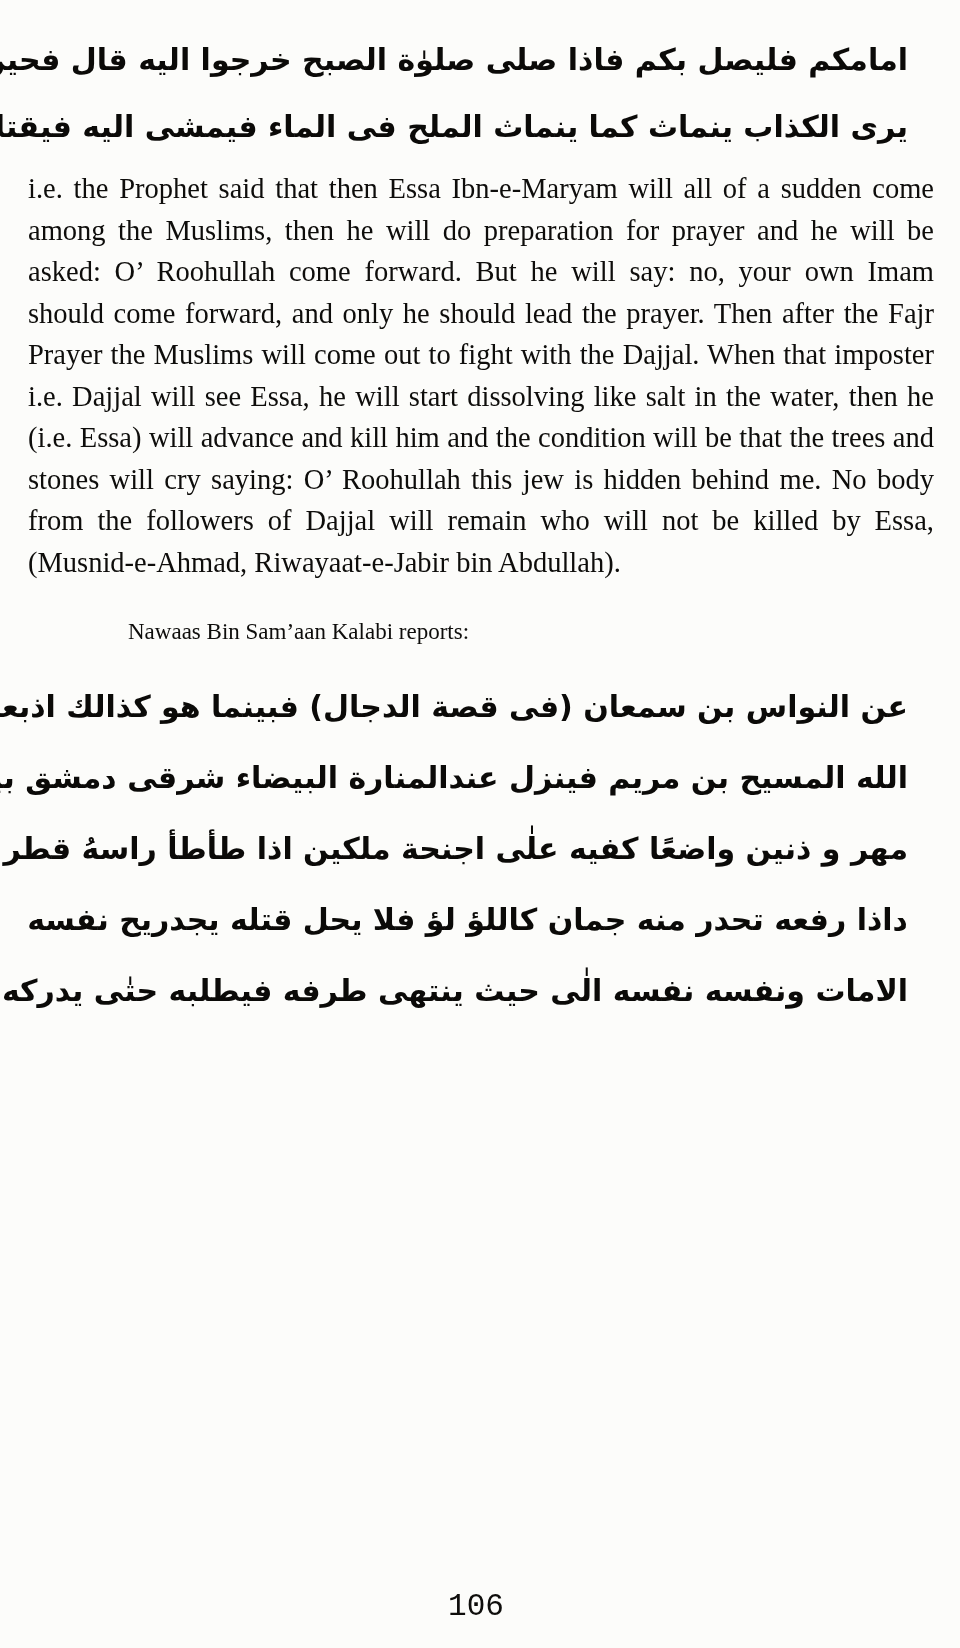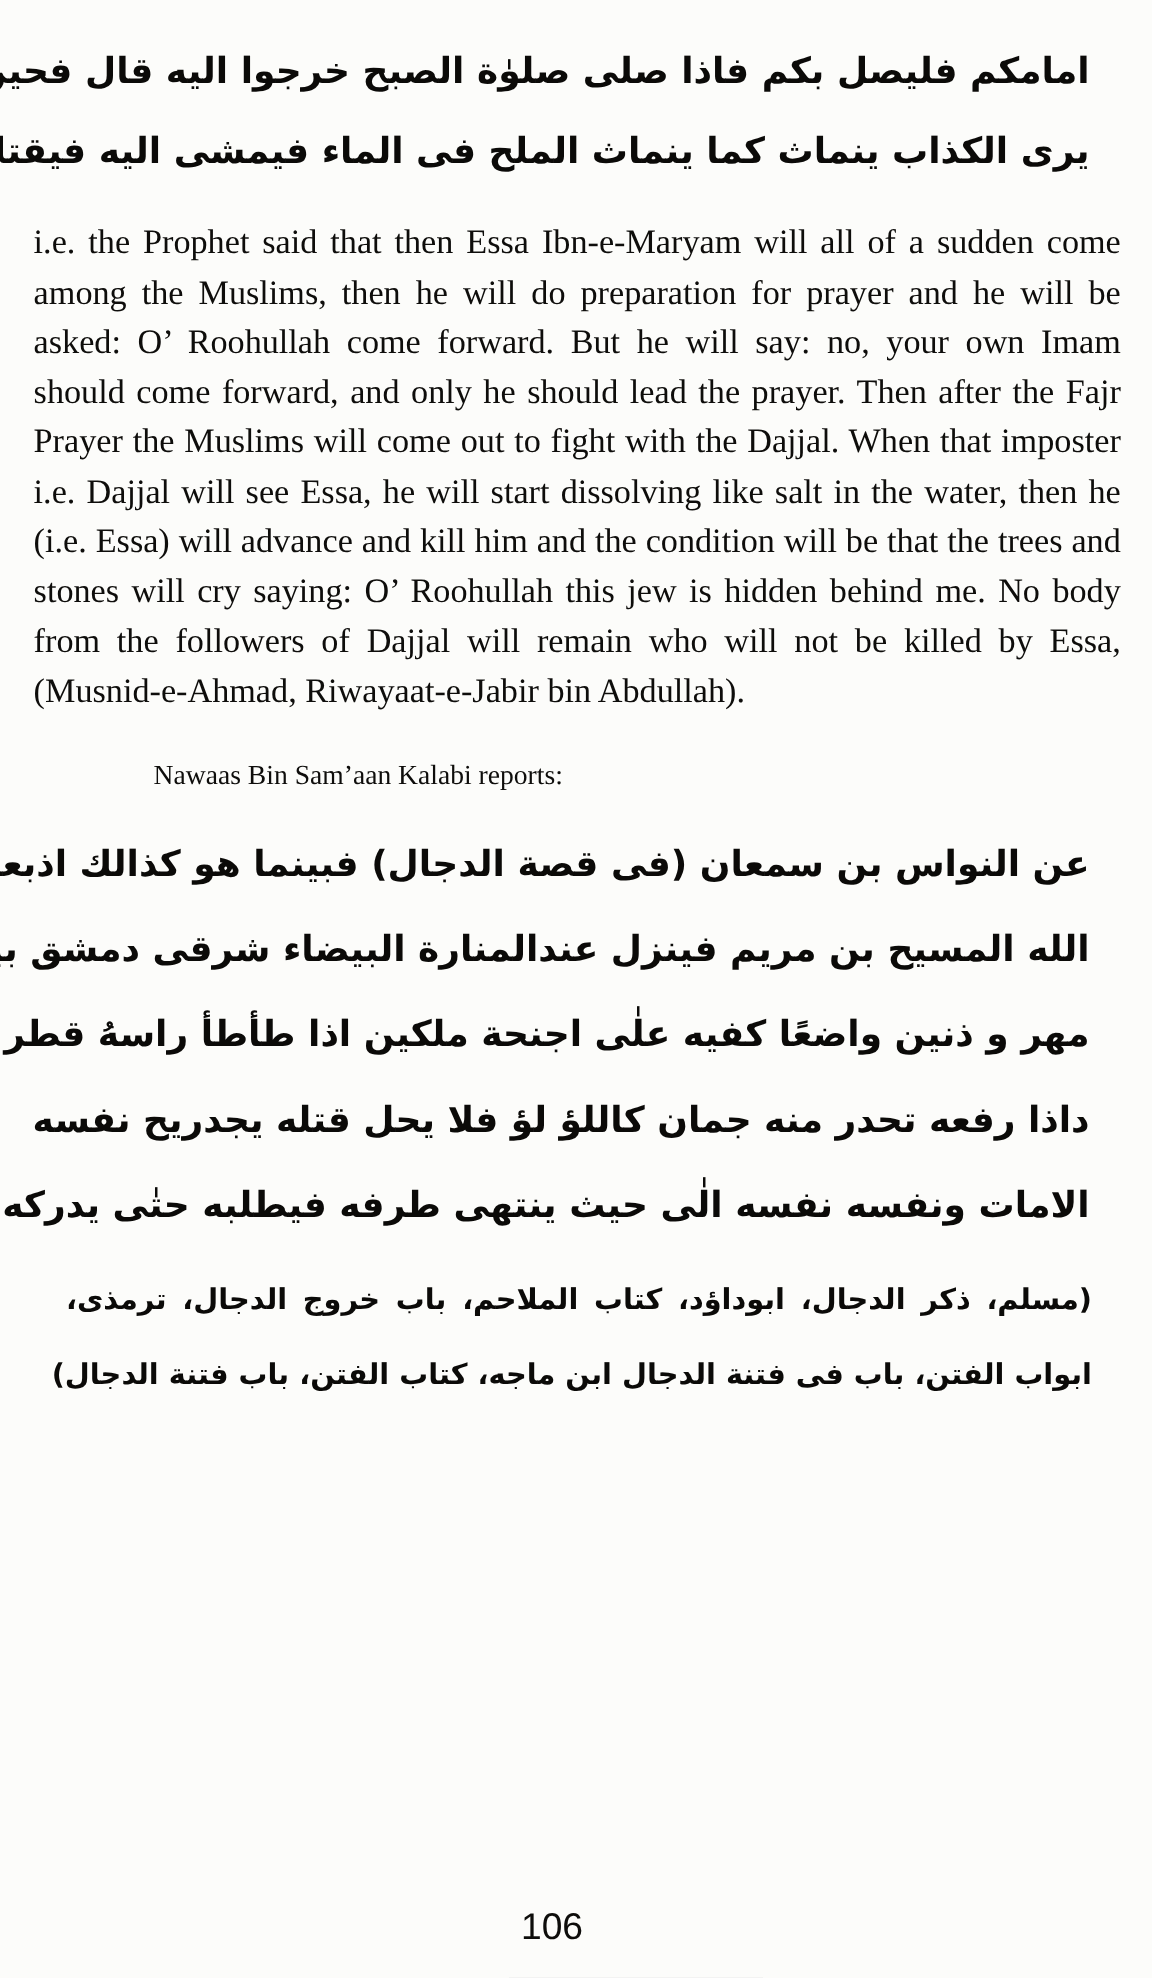--- a/index.html
+++ b/index.html
@@ -48,21 +48,21 @@
     display: flex;
     justify-content: space-between;
     align-items: baseline;
   }
   .ar-split-line .src {
     font-size: 27px;
   }
 
   
   .english-para {
-    margin-top: 22px;
+    margin-top: 8px;
     padding-left: 28px;
     padding-right: 26px;
     font-family: "Liberation Serif", serif;
     font-size: 28.5px;
     line-height: 41.5px;
     text-align: justify;
     color: #0e0d0b;
   }
   .narrator-heading {
     margin-top: 36px;
@@ -87,24 +87,24 @@
   .citation-block .cit-line {
     text-align: right;
     text-align-last: justify;
     white-space: nowrap;
   }
 
   
   .page-number {
     position: absolute;
     bottom: 24px;
-    left: 0;
+    left: 16px;
     width: 920px;
     text-align: center;
-    font-family: Liberation Sans, sans-serif;
+    font-family: Liberation Mono, monospace;
     font-size: 31px;
     color: #0e0d0b;
   }
 </style>
 </head>
 <body>
 
 <div class="page">
 
   <div class="arabic-block arabic-block-1">
@@ -119,20 +119,16 @@
   <div class="narrator-heading">Nawaas Bin Sam’aan Kalabi reports:</div>
 
   <div class="arabic-block arabic-block-2">
     <div class="ar-line">عن النواس بن سمعان (فى قصة الدجال) فبينما هو كذالك اذبعث</div>
     <div class="ar-line">الله المسيح بن مريم فينزل عندالمنارة البيضاء شرقى دمشق بين</div>
     <div class="ar-line">مهر و ذنين واضعًا كفيه علٰى اجنحة ملكين اذا طأطأ راسهُ قطر</div>
     <div class="ar-line">داذا رفعه تحدر منه جمان كاللؤ لؤ فلا يحل قتله يجدريح نفسه</div>
     <div class="ar-line">الامات ونفسه نفسه الٰى حيث ينتهى طرفه فيطلبه حتٰى يدركه</div>
   </div>
 
-  <div class="citation-block">
-    <div class="cit-line">(مسلم، ذكر الدجال، ابوداؤد، كتاب الملاحم، باب خروج الدجال، ترمذى،</div>
-    <div class="cit-line">ابواب الفتن، باب فى فتنة الدجال ابن ماجه، كتاب الفتن، باب فتنة الدجال)</div>
-  </div>
 
   <div class="page-number">106</div>
 
 </div>
 
 </body></html>

